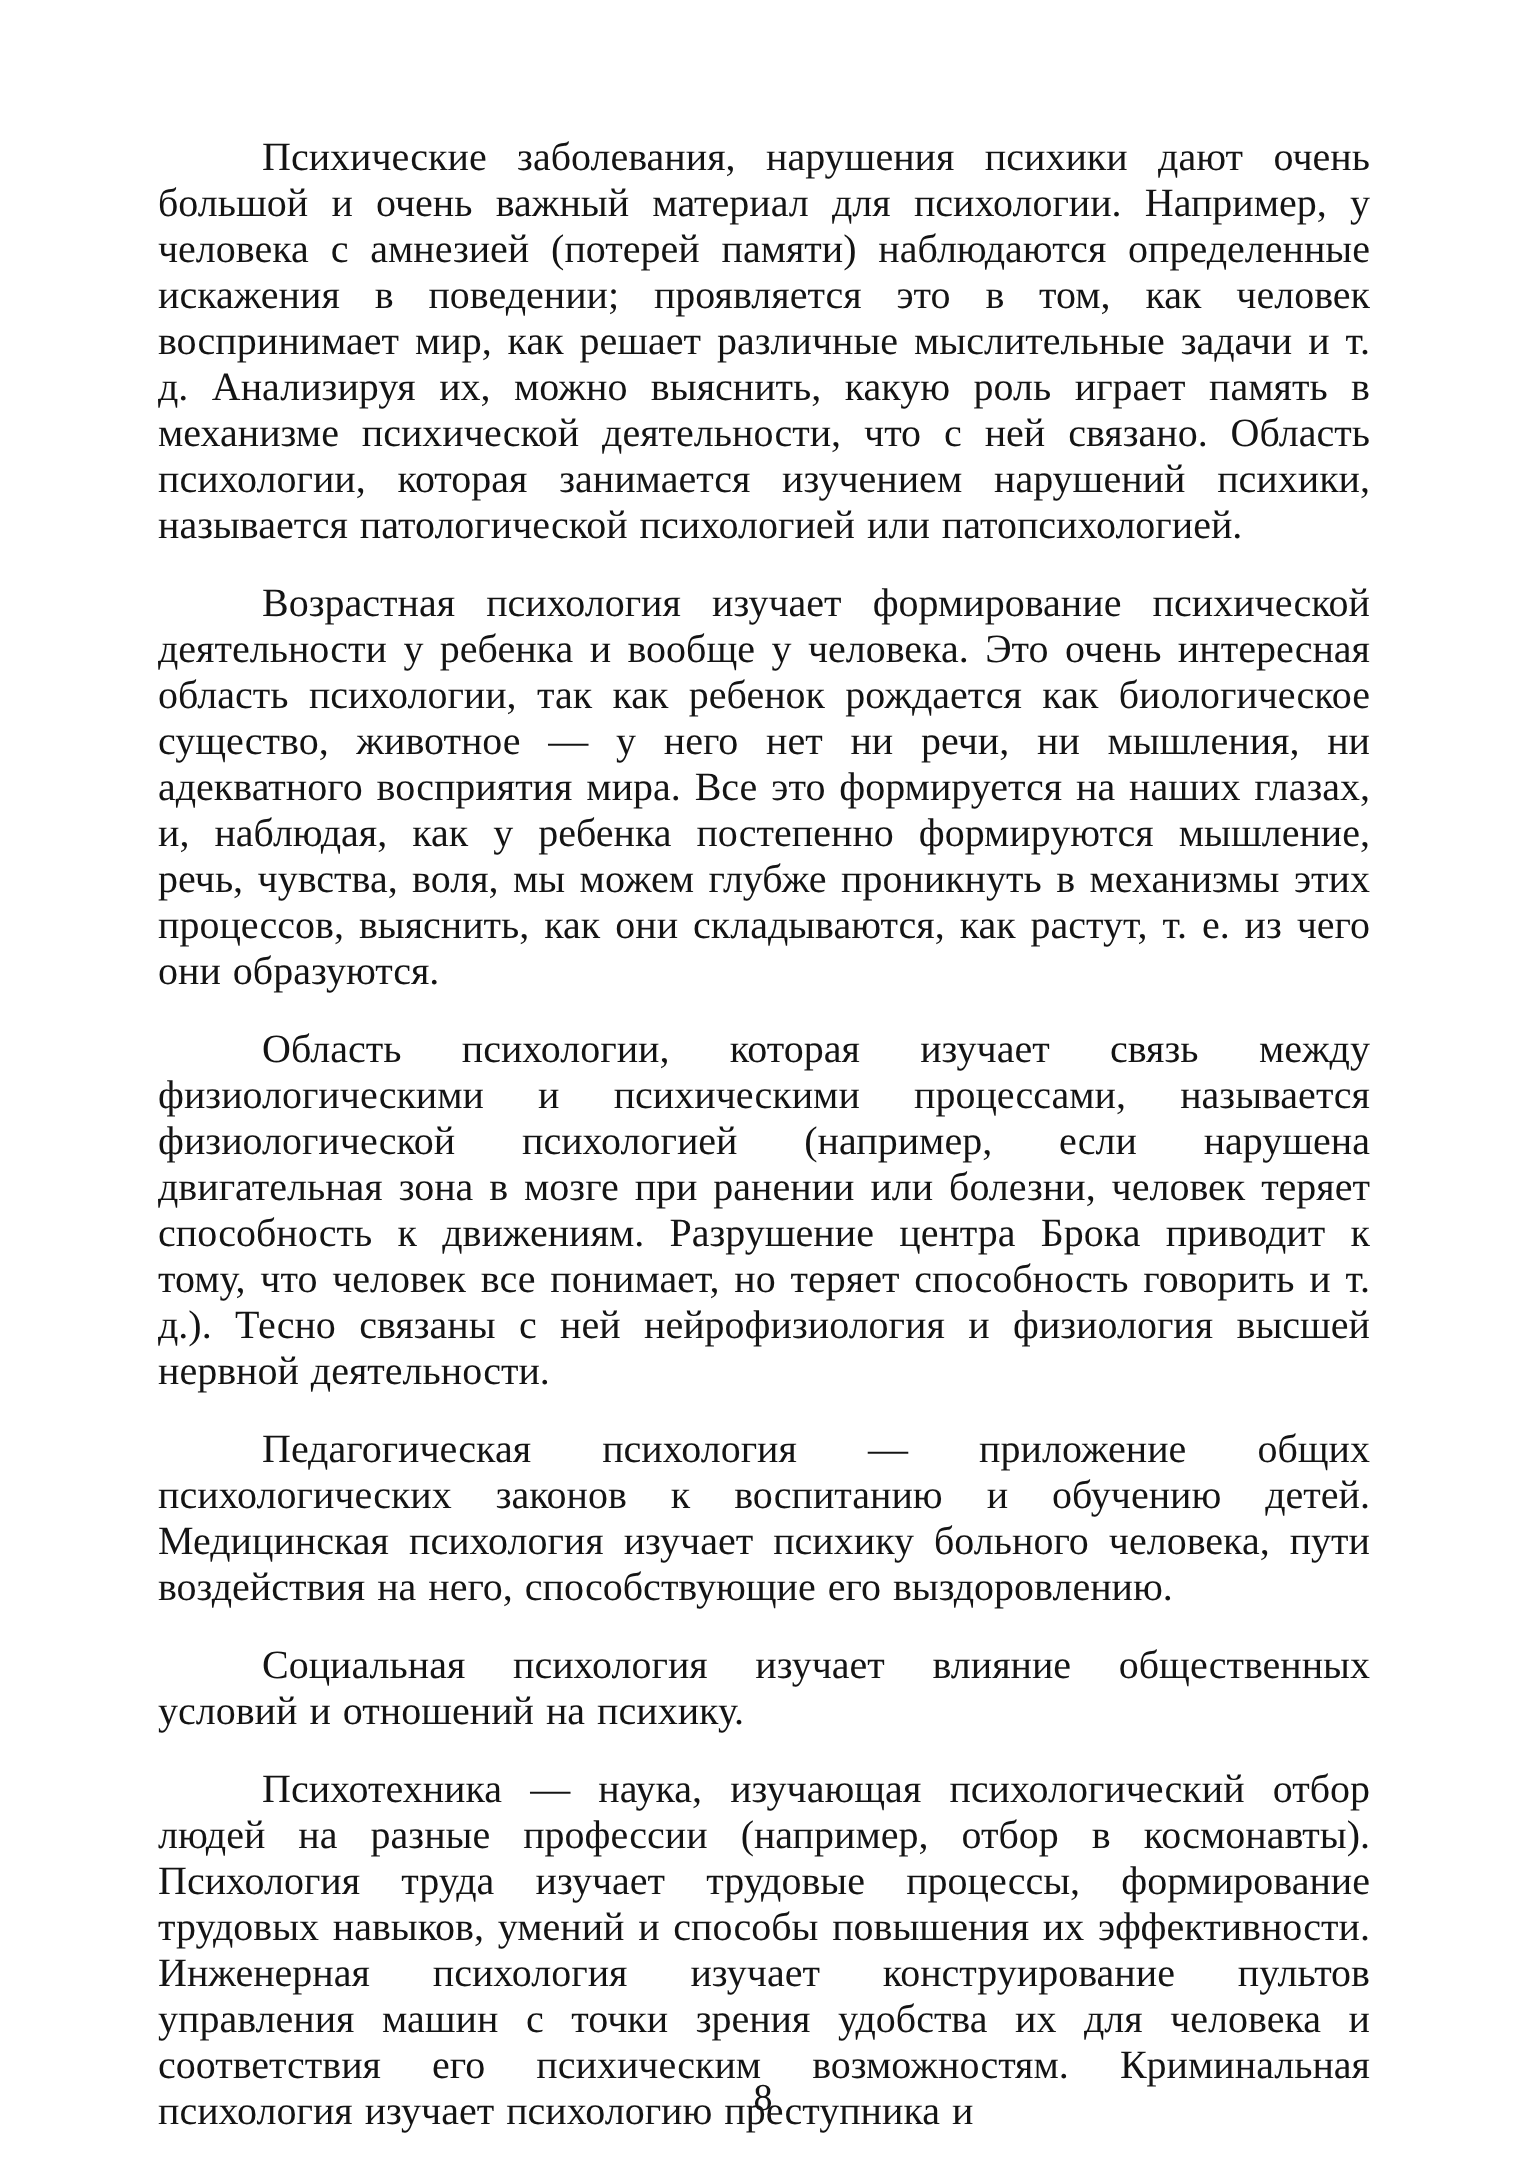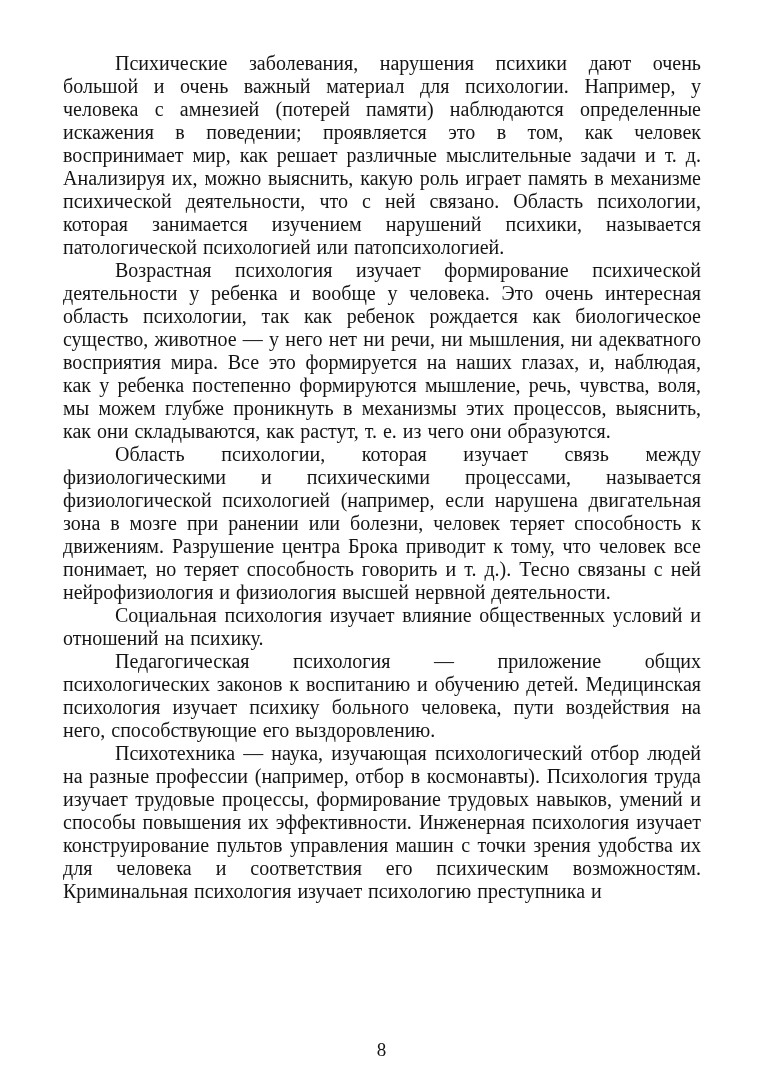--- a/index.html
+++ b/index.html
@@ -12,21 +12,21 @@
     width: 763px;
     height: 1079px;
     background: #ffffff;
     box-sizing: border-box;
     padding: 52px 62px 0 63px;
     font-family: "Liberation Serif", "DejaVu Serif", serif;
     color: #141414;
     overflow: hidden;
   }
   .text-block p {
-    margin: 0;
+    margin: 16px;
     font-size: 20px;
     line-height: 23px;
     text-align: justify;
     text-indent: 52px;
     word-spacing: 1px;
     hyphens: auto;
     -webkit-hyphens: auto;
   }
   .page-number {
     position: absolute;
@@ -39,18 +39,18 @@
   }
 </style>
 </head>
 <body>
 
 <div class="page">
   <div class="text-block">
     <p lang="ru">Психические заболевания, нарушения психики дают очень большой и очень важный материал для психологии. Например, у человека с амнезией (потерей памяти) наблюдаются определенные искажения в поведении; проявляется это в том, как человек воспринимает мир, как решает различные мыслительные задачи и т. д. Анализируя их, можно выяснить, какую роль играет память в механизме психической деятельности, что с ней связано. Область психологии, которая занимается изучением нарушений психики, называется патологической психологией или патопсихологией.</p>
     <p lang="ru">Возрастная психология изучает формирование психической деятельности у ребенка и вообще у человека. Это очень интересная область психологии, так как ребенок рождается как биологическое существо, животное — у него нет ни речи, ни мышления, ни адекватного восприятия мира. Все это формируется на наших глазах, и, наблюдая, как у ребенка постепенно формируются мышление, речь, чувства, воля, мы можем глубже проникнуть в механизмы этих процессов, выяснить, как они складываются, как растут, т. е. из чего они образуются.</p>
     <p lang="ru">Область психологии, которая изучает связь между физиологическими и психическими процессами, называется физиологической психологией (например, если нарушена двигательная зона в мозге при ранении или болезни, человек теряет способность к движениям. Разрушение центра Брока приводит к тому, что человек все понимает, но теряет способность говорить и т. д.). Тесно связаны с ней нейрофизиология и физиология высшей нервной деятельности.</p>
+    <p lang="ru">Педагогическая психология — приложение общих психологических законов к воспитанию и обучению детей. Медицинская психология изучает психику больного человека, пути воздействия на него, способствующие его выздоровлению.</p>
     <p lang="ru">Социальная психология изучает влияние общественных условий и отношений на психику.</p>
-    <p lang="ru">Педагогическая психология — приложение общих психологических законов к воспитанию и обучению детей. Медицинская психология изучает психику больного человека, пути воздействия на него, способствующие его выздоровлению.</p>
     <p lang="ru">Психотехника — наука, изучающая психологический отбор людей на разные профессии (например, отбор в космонавты). Психология труда изучает трудовые процессы, формирование трудовых навыков, умений и способы повышения их эффективности. Инженерная психология изучает конструирование пультов управления машин с точки зрения удобства их для человека и соответствия его психическим возможностям. Криминальная психология изучает психологию преступника и</p>
   </div>
   <div class="page-number">8</div>
 </div>
 
 </body></html>

